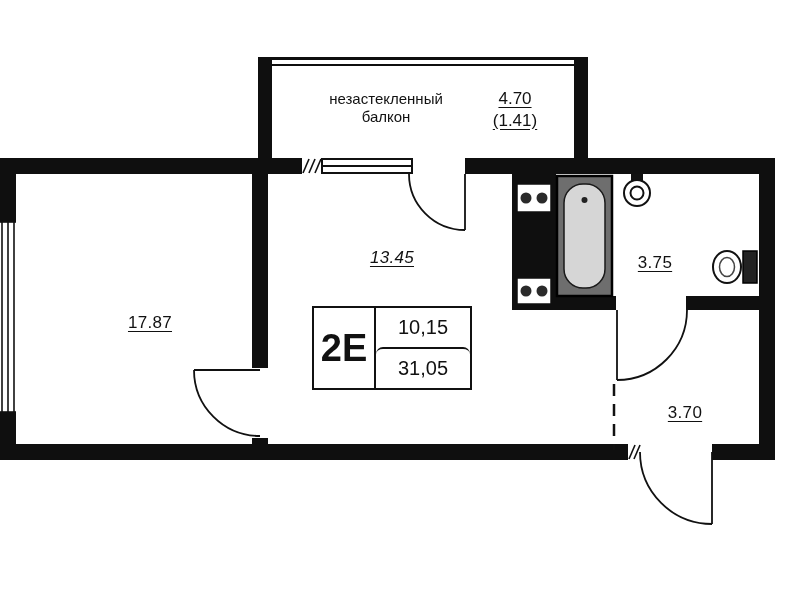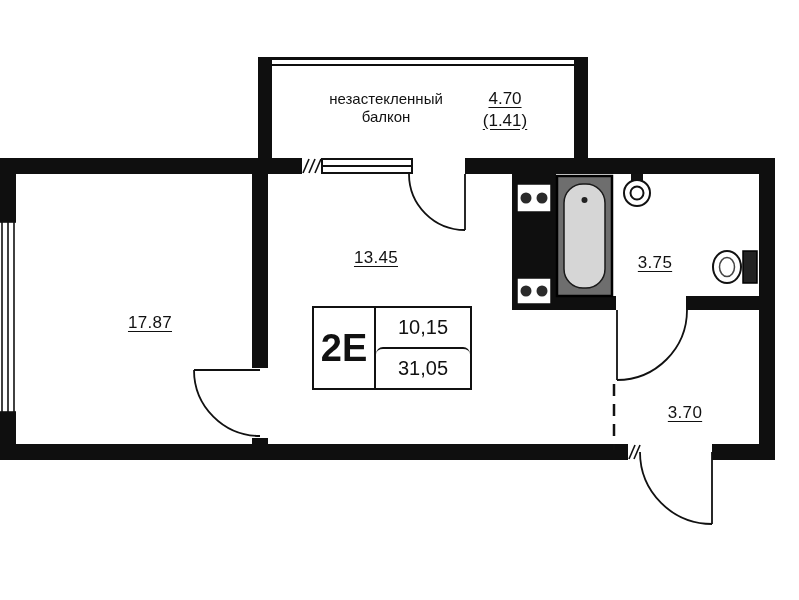--- a/index.html
+++ b/index.html
@@ -133,27 +133,27 @@
       <ellipse cx="727" cy="267" rx="14" ry="16" fill="#fff" stroke="#111" stroke-width="2"></ellipse>
       <ellipse cx="727" cy="267" rx="7.5" ry="9.5" fill="none" stroke="#444" stroke-width="1.5"></ellipse>
     </g>
   </svg>
 
   <div class="lbl balcony-name" style="left:310px;top:90px;width:152px;">
     <div>незастекленный</div>
     <div>балкон</div>
   </div>
 
-  <div class="lbl balcony-nums" style="left:470px;top:88px;width:70px;">
+  <div class="lbl balcony-nums" style="left:480px;top:88px;width:70px;">
     <div>4.70</div>
     <div>(1.41)</div>
   </div>
 
   <div class="lbl area" style="left:110px;top:313px;width:80px;">17.87</div>
-  <div class="lbl area" style="left:336px;top:248px;width:80px;">13.45</div>
+  <div class="lbl area" style="left:352px;top:248px;width:80px;font-style:italic;">13.45</div>
   <div class="lbl area" style="left:622px;top:253px;width:66px;">3.75</div>
   <div class="lbl area" style="left:652px;top:403px;width:66px;">3.70</div>
 
   <div class="stamp">
     <div class="stamp-type">2Е</div>
     <div class="stamp-col">
       <div class="stamp-row">10,15</div>
       <div class="stamp-row">31,05</div>
     </div>
   </div>

